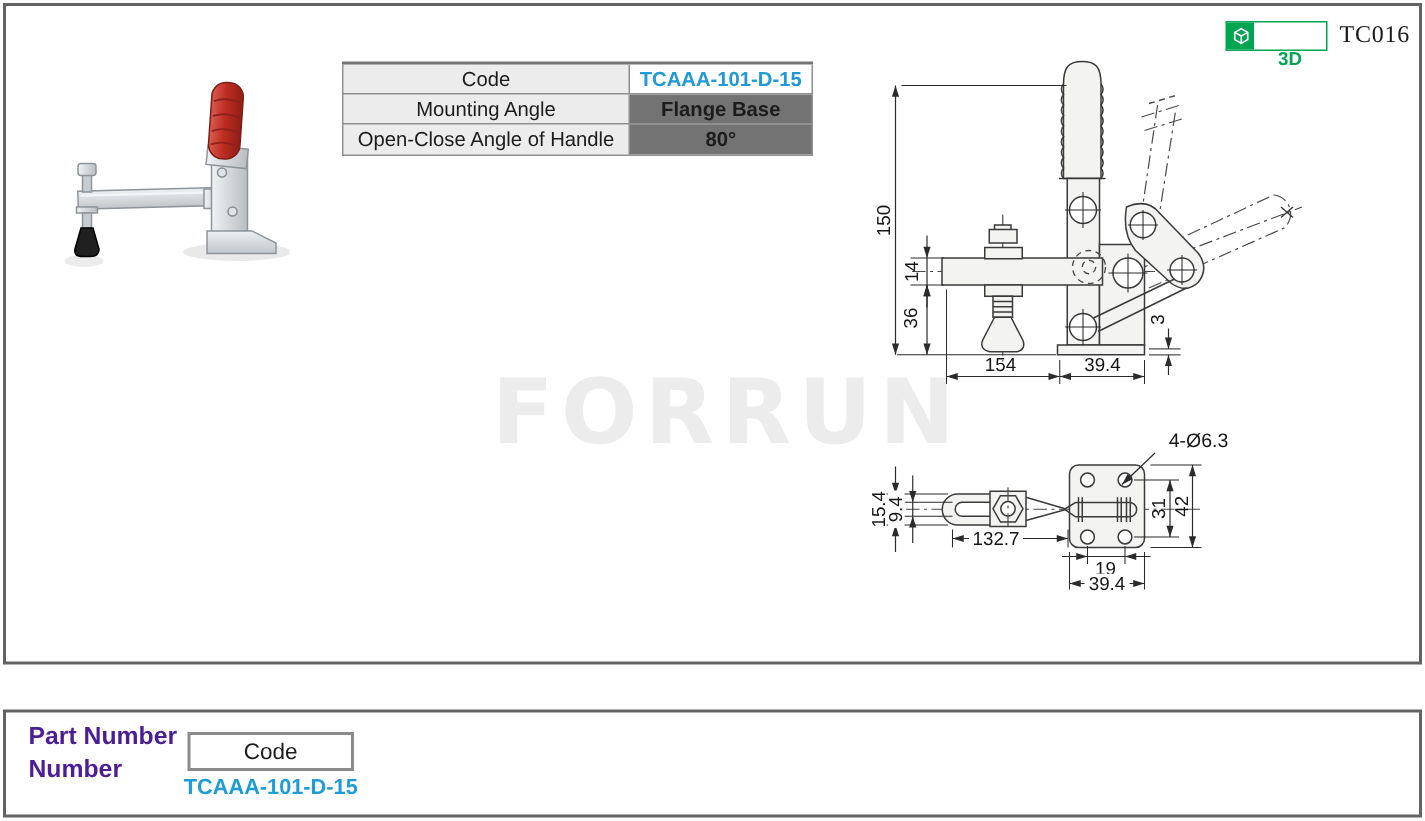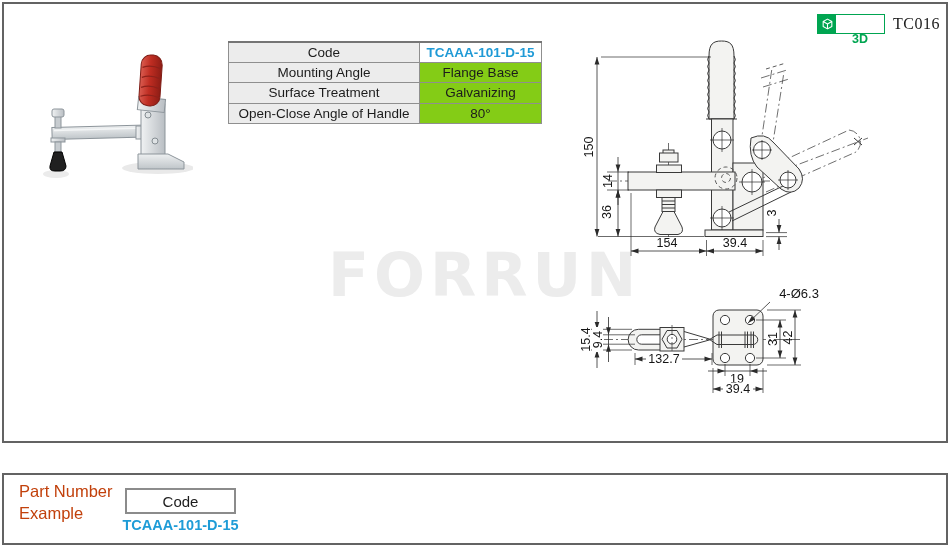--- a/index.html
+++ b/index.html
@@ -18,38 +18,38 @@
   #badge .cube{width:18px;background:#00a551;display:flex;align-items:center;justify-content:center;}
   #badge .lbl{padding:0 16px;display:flex;align-items:center;font-size:12.5px;font-weight:bold;color:#00a551;margin-top:24px;}
   #model-code{position:absolute;left:893px;top:15px;font-size:16px;color:#1a1a1a;letter-spacing:0.5px;z-index:3;font-family:Liberation Serif, serif;}
 
   
   #spec{position:absolute;left:228px;top:41px;z-index:2;border-collapse:collapse;table-layout:fixed;}
   #spec td{border:1.6px solid #8f8f8f;height:19.2px;text-align:center;vertical-align:middle;
     font-size:13.5px;color:#1c1c1c;padding:0 4px;white-space:nowrap;}
   #spec tr:first-child td{border-top:2.5px solid #757575;}
   #spec td.l{width:182px;background:#ececec;}
-  #spec td.v{width:113px;background:#84cc16;}
+  #spec td.v{width:113px;background:#737373;font-weight:bold;}
   #spec tr:first-child td.v{background:#ffffff;color:#1f9ad6;font-weight:bold;}
 
   
   #photo{position:absolute;left:28px;top:42px;z-index:2;}
   #drawing{position:absolute;left:560px;top:22px;z-index:2;}
   #drawing text{font-family:"Liberation Sans",sans-serif;font-size:12.5px;fill:#151515;}
   #drawing text.callout{font-size:13px;}
   .ln{stroke:#3a3a3a;stroke-width:1;fill:none;}
   .fillp{fill:#f3f3f1;stroke:#3a3a3a;stroke-width:1;}
   .fillw{fill:#ffffff;stroke:#3a3a3a;stroke-width:1;}
   .cl{stroke:#4a4a4a;stroke-width:0.8;stroke-dasharray:9 3 2 3;fill:none;}
   .dsh{stroke:#4a4a4a;stroke-width:0.9;stroke-dasharray:4 3;fill:none;}
   .dim{stroke:#2b2b2b;stroke-width:0.8;fill:none;}
   .ext{stroke:#2b2b2b;stroke-width:0.7;fill:none;}
 
   
-  .pn-line{position:absolute;left:15px;font-size:16.5px;font-weight:normal;color:#c2410c;}
+  .pn-line{position:absolute;left:15px;font-size:16.5px;font-weight:bold;color:#4c1d95;}
   #pn1{top:7px;} #pn2{top:29px;}
   #code-box{position:absolute;left:121px;top:13px;width:111px;height:26px;border:2px solid #8b8b8b;
     box-sizing:border-box;display:flex;align-items:center;justify-content:center;font-size:15px;color:#1c1c1c;background:#fff;}
   #code-value{position:absolute;left:118px;top:42px;width:117px;text-align:center;
     color:#1e9cd7;font-size:14.5px;font-weight:bold;}
 </style>
 </head>
 <body>
 
 <div id="main-frame" class="frame"></div>
@@ -111,24 +111,20 @@
   <tbody>
       <tr>
         <td class="l">Code</td>
         <td class="v">TCAAA-101-D-15</td>
       </tr>
   <tr>
         <td class="l">Mounting Angle</td>
         <td class="v">Flange Base</td>
       </tr>
   <tr>
-        <td class="l">Surface Treatment</td>
-        <td class="v">Galvanizing</td>
-      </tr>
-  <tr>
         <td class="l">Open-Close Angle of Handle</td>
         <td class="v">80°</td>
       </tr>
 </tbody>
   </table>
 
 <svg id="drawing" width="350" height="405" viewBox="560 22 350 405">
   <defs>
     <marker id="aE" viewBox="0 0 10 8" refX="9.6" refY="4" markerWidth="10" markerHeight="8" orient="auto">
       <path d="M0.2,1 L9.6,4 L0.2,7 Z" fill="#2b2b2b"></path>
@@ -310,16 +306,16 @@
       <line class="ext" x1="763" y1="368" x2="763" y2="393"></line>
       <line class="dim" x1="713" y1="389" x2="763" y2="389" marker-start="url(#aS)" marker-end="url(#aE)"></line>
       <rect x="723" y="382.5" width="30" height="13" fill="#ffffff"></rect>
       <text x="738" y="393" text-anchor="middle">39.4</text>
     </g>
   </g>
 </svg>
 
 <div id="footer-frame" class="frame">
   <div class="pn-line" id="pn1">Part Number</div>
-  <div class="pn-line" id="pn2">Example</div>
+  <div class="pn-line" id="pn2">Number</div>
   <div id="code-box">Code</div>
   <div id="code-value">TCAAA-101-D-15</div>
 </div>
 
 </body></html>

